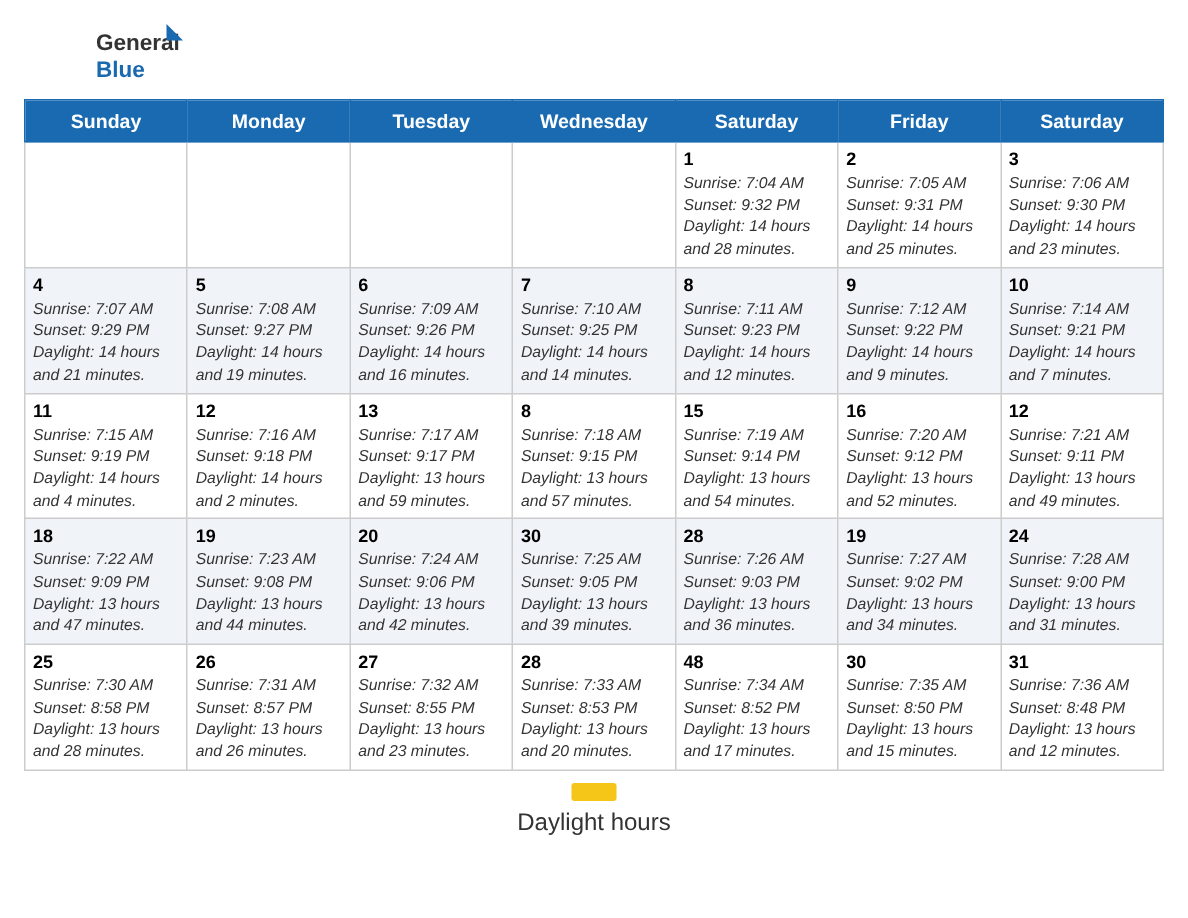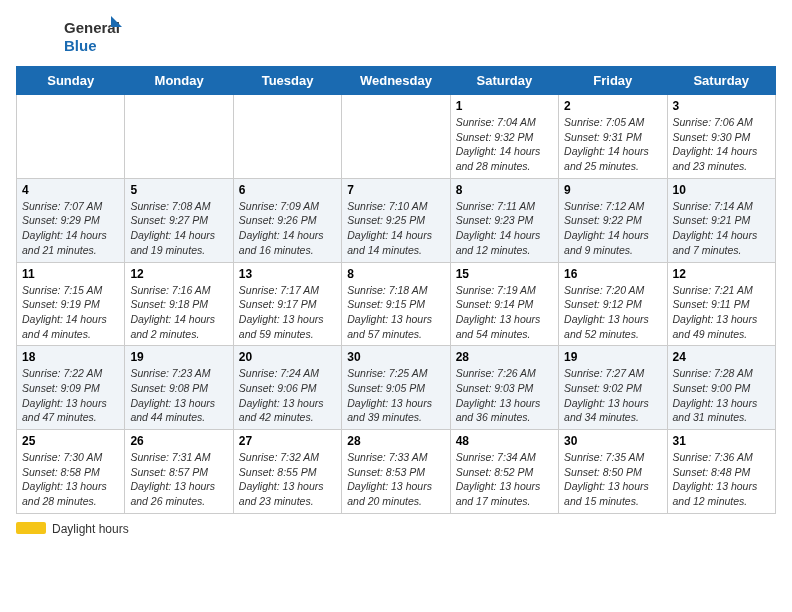--- a/index.html
+++ b/index.html
@@ -73,25 +73,26 @@
       font-size: 10.5px;
       line-height: 1.4;
       color: #333;
       font-style: italic;
     }
     .empty-cell {
       background: #fff !important;
     }
     .footer-note {
       margin-top: 8px;
-      font-size: 12px;
+      font-size: 16px;
       color: #333;
       display: flex;
-      align-items: flex-start;
+      align-items: center;
       gap: 6px;
+      flex-direction: column;
     }
     .daylight-bar {
       display: inline-block;
       width: 30px;
       height: 12px;
       background: #f5c518;
       border-radius: 2px;
       vertical-align: middle;
     }
   </style>

